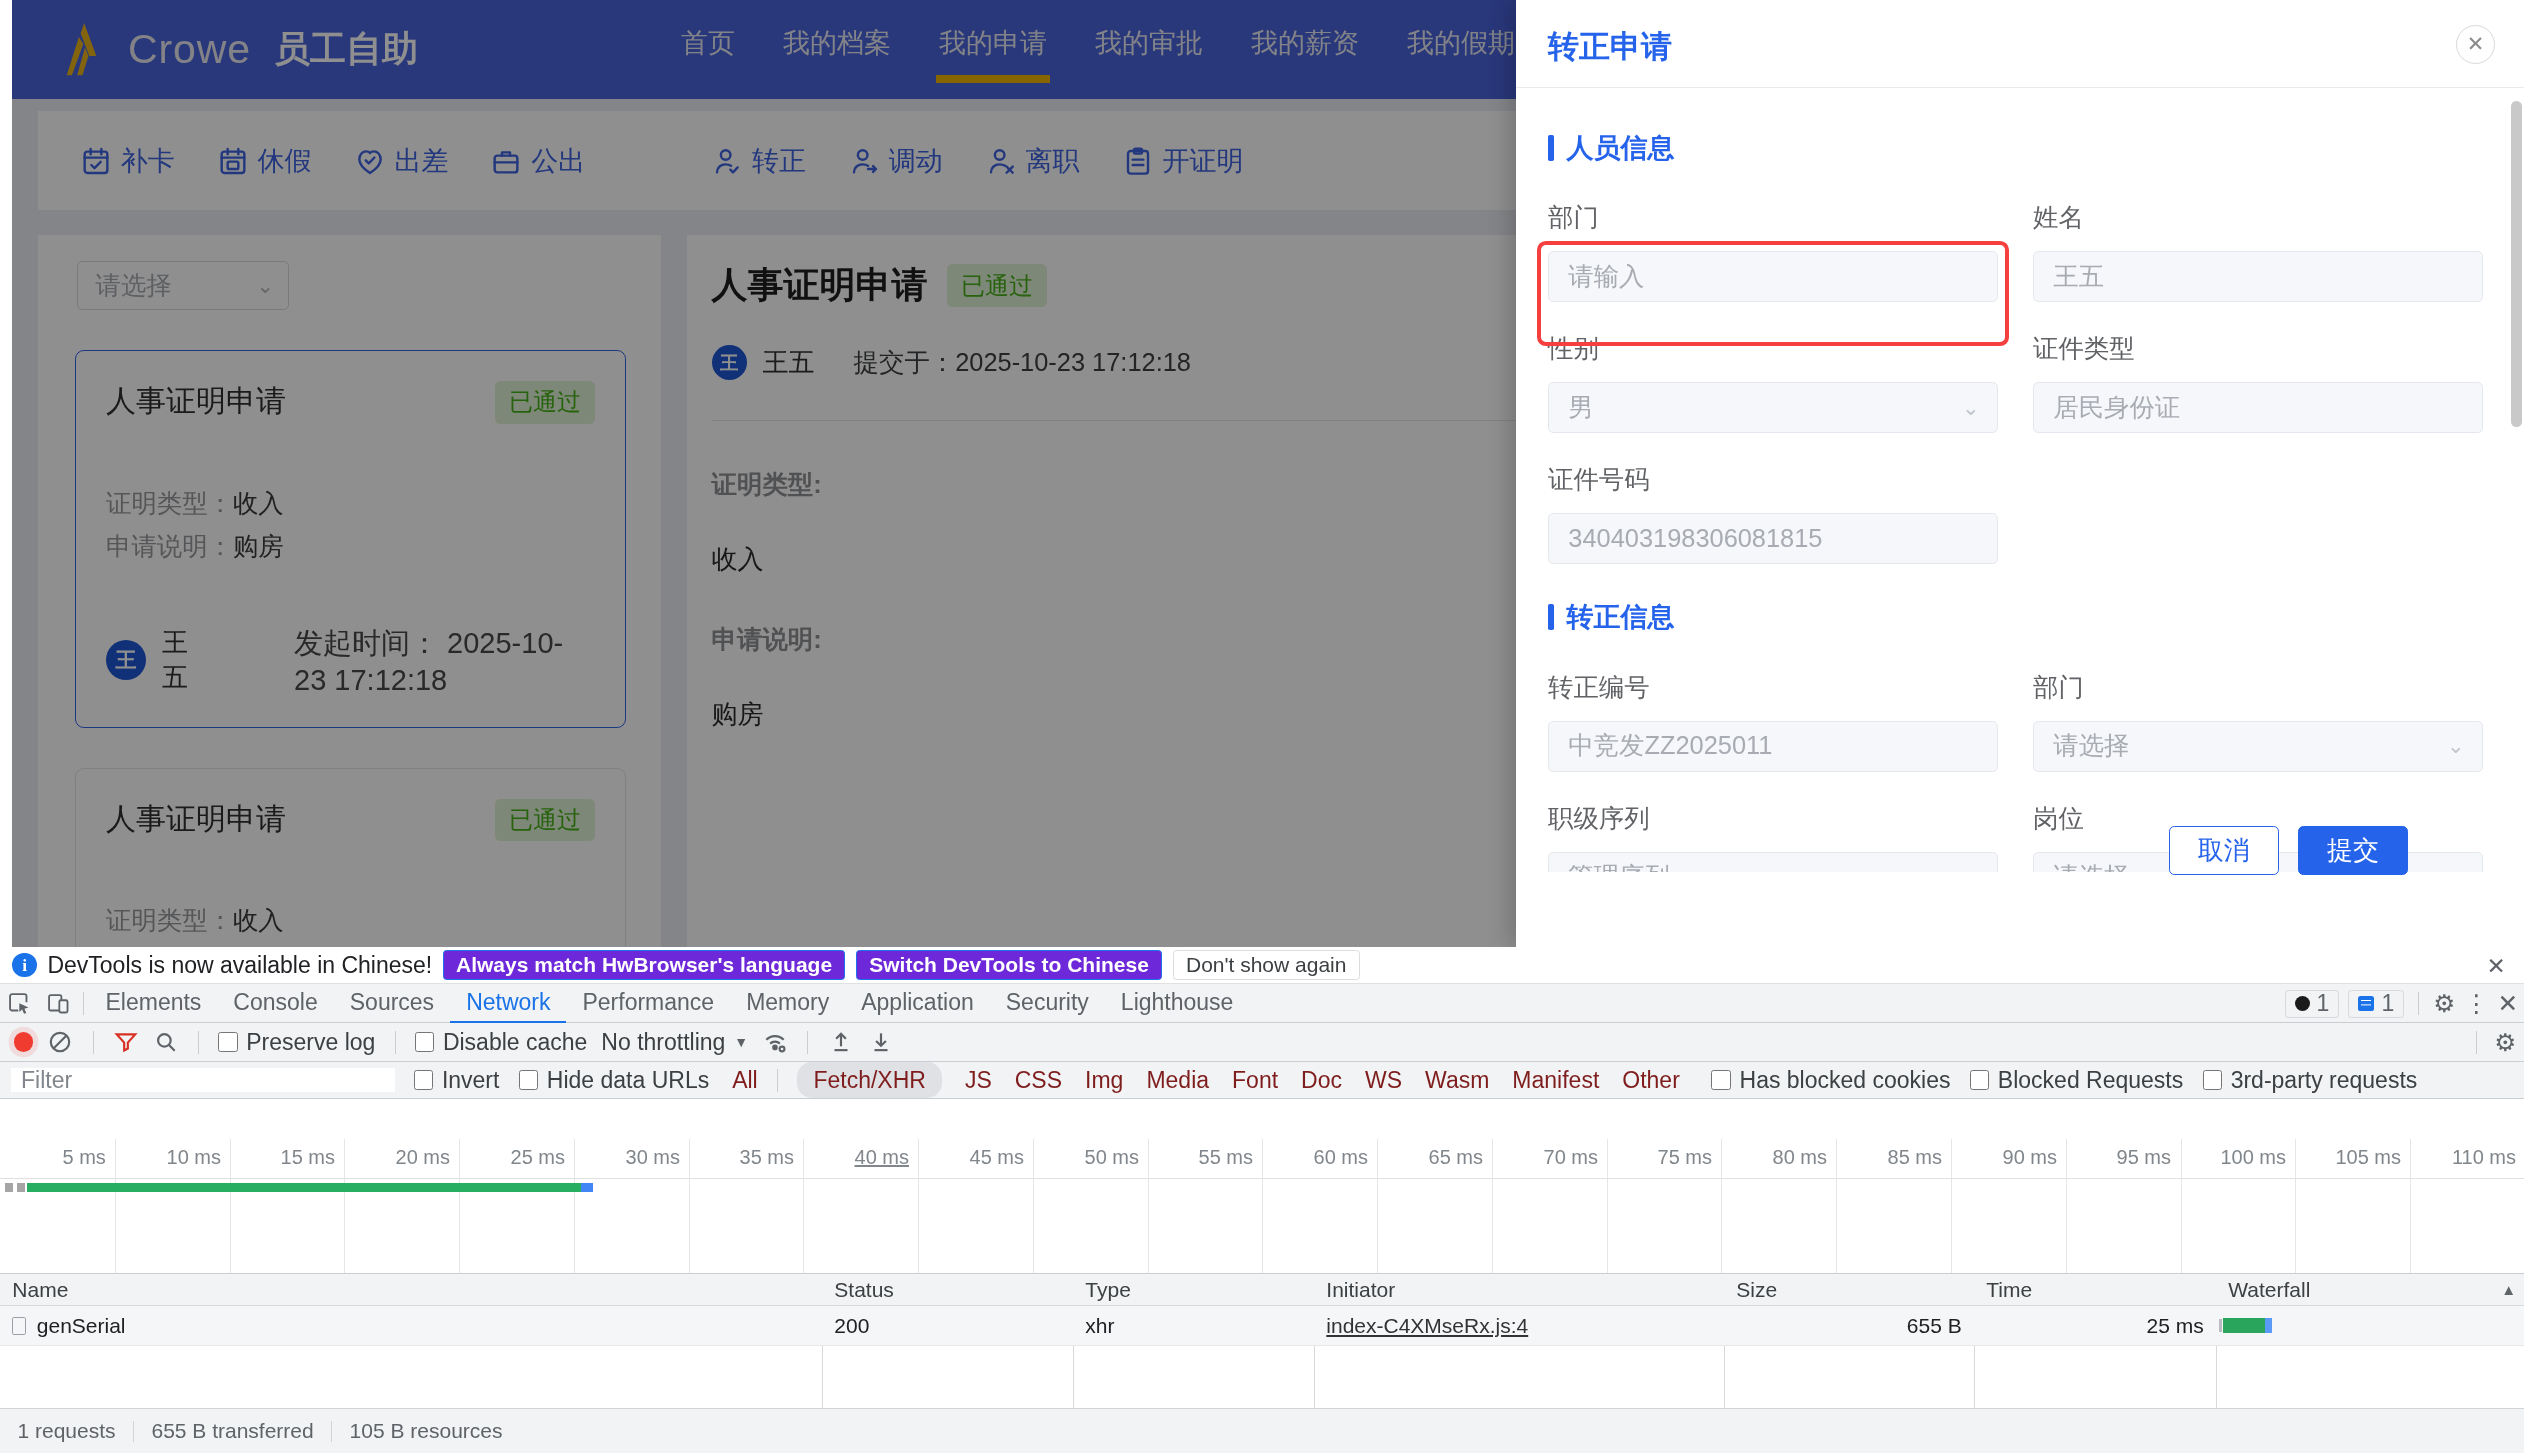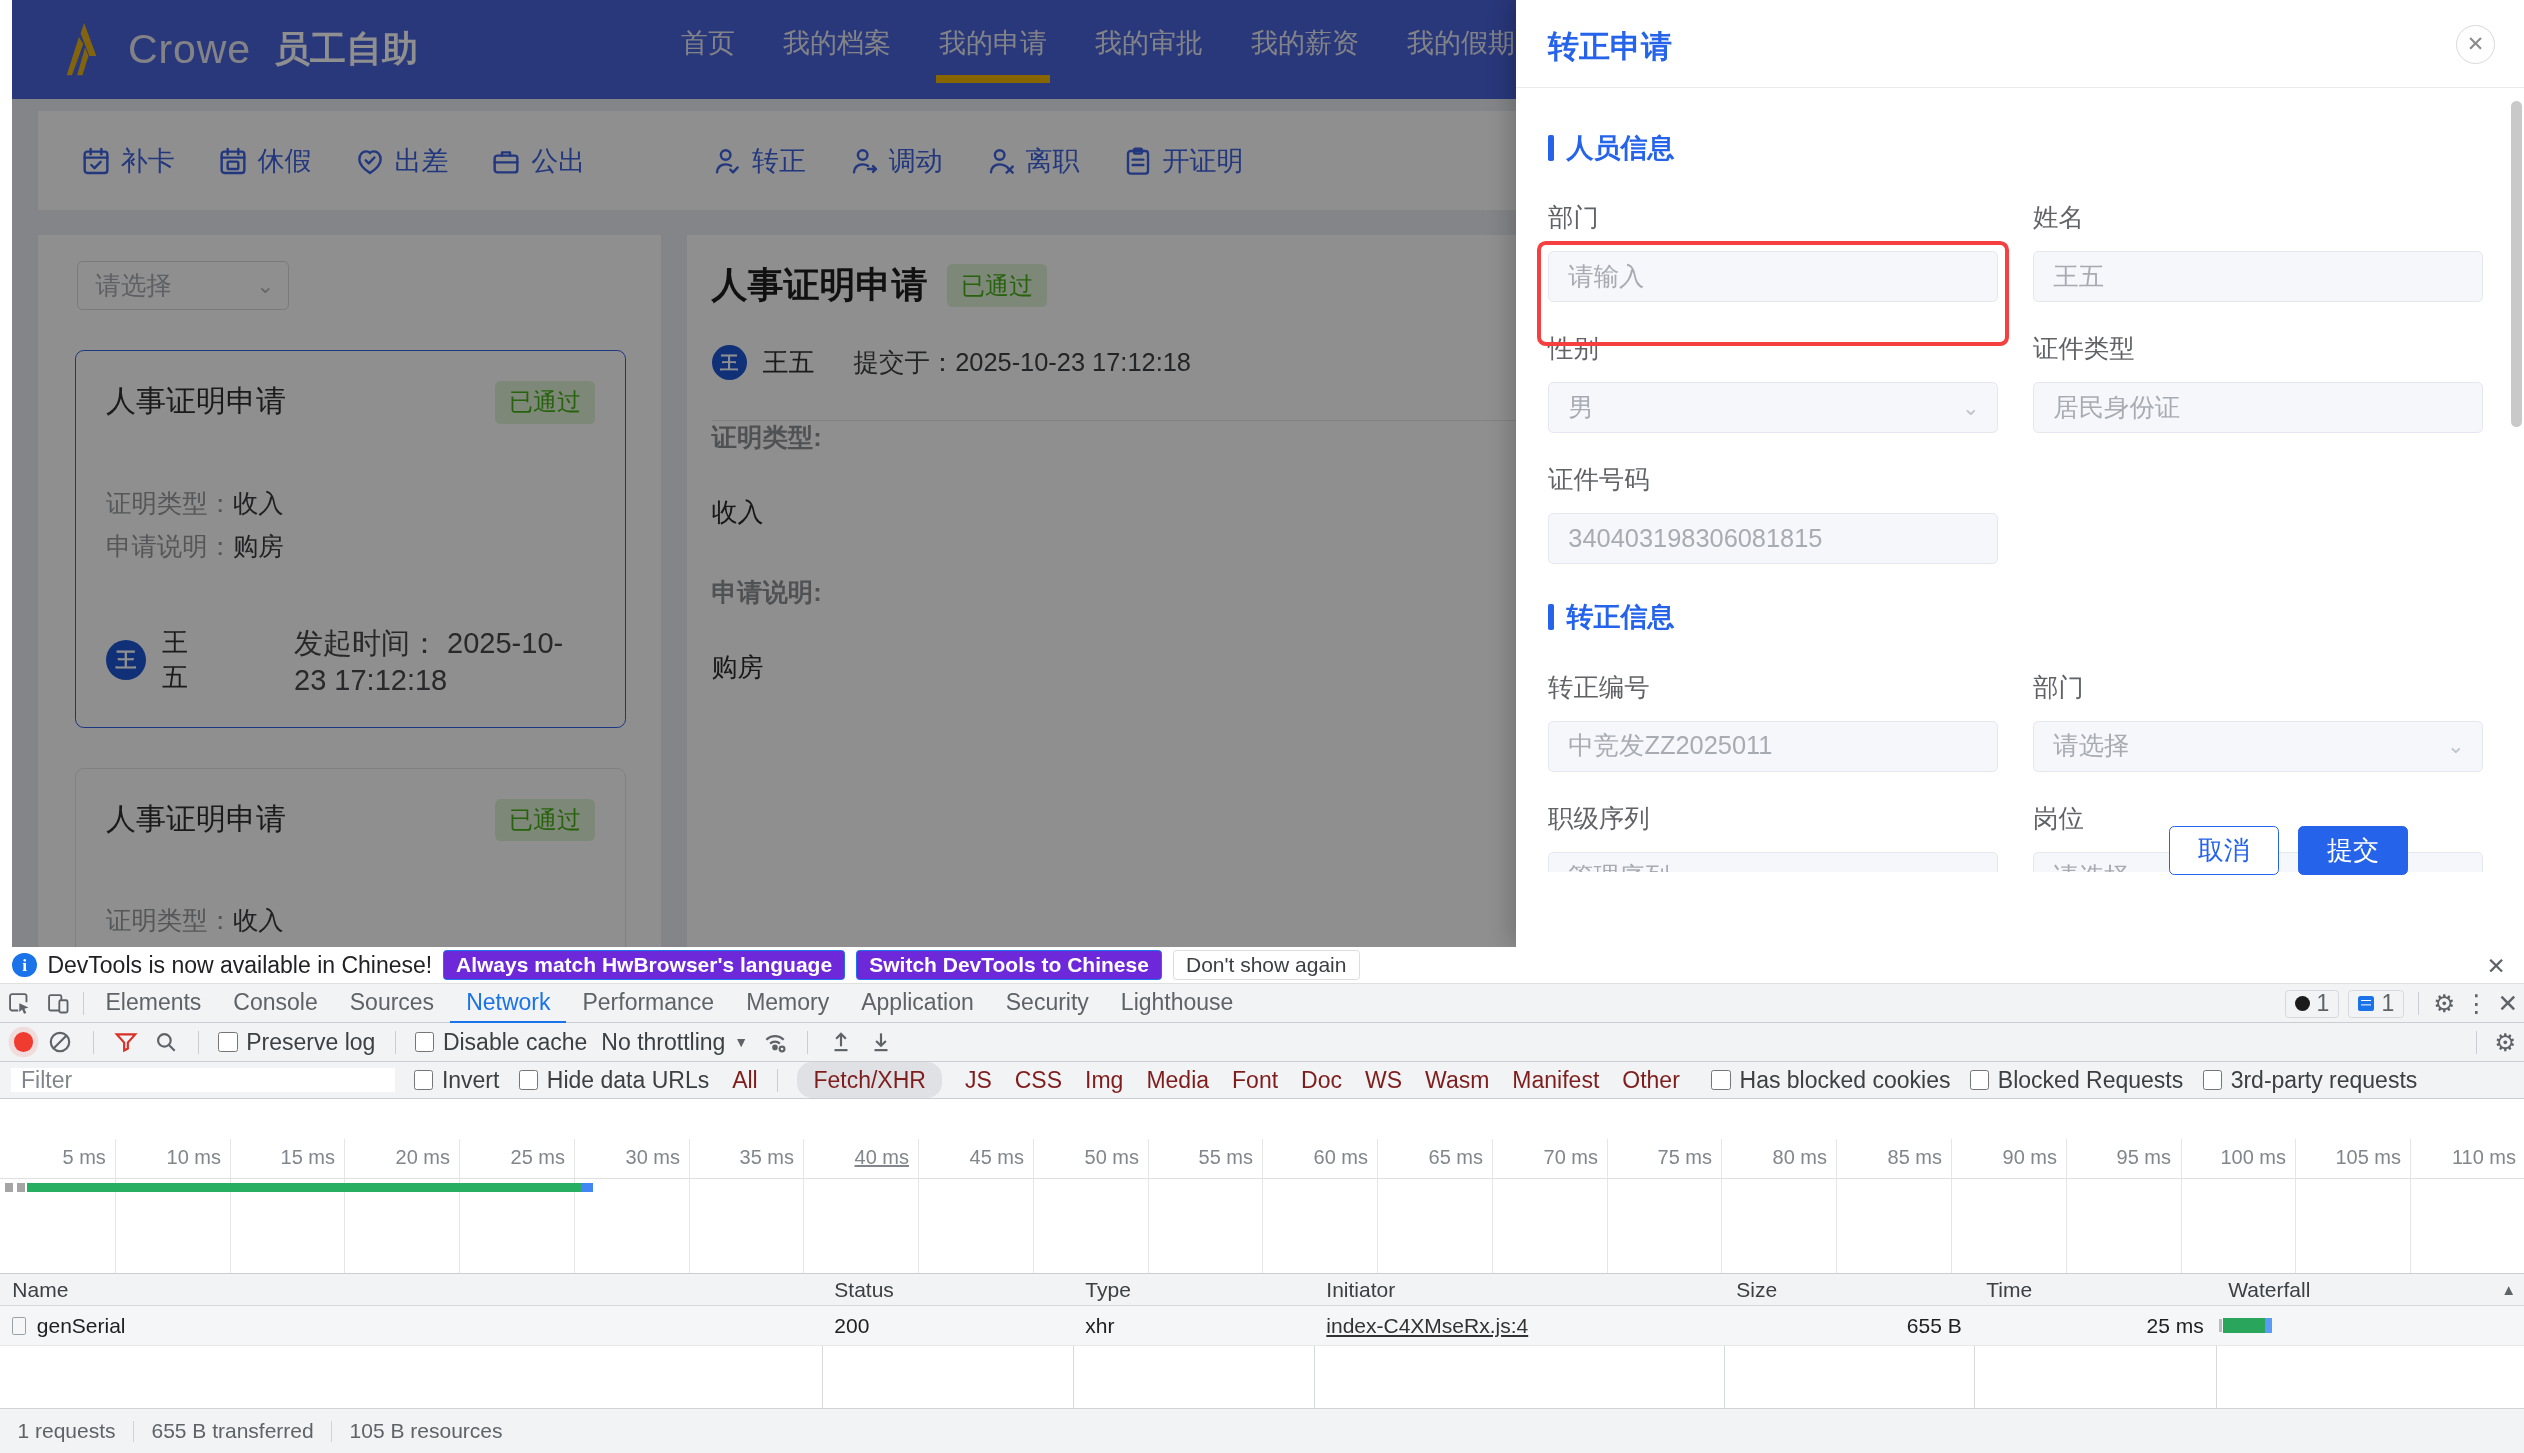--- a/index.html
+++ b/index.html
@@ -43,21 +43,21 @@
 
   #detail { position:absolute; left:675px; top:235px; width:841px; height:712px; background:#fff; padding:26px 0 0 24.6px; overflow:hidden; }
   .dt-head { display:flex; align-items:center; }
   .dt-title { font-size:36px; font-weight:bold; color:#1f1f1f; }
   .dt-head .badge-pass { margin-left:19.3px; }
   .dt-meta { display:flex; align-items:center; margin-top:35px; }
   .dt-meta .avatar { width:35px; height:35px; font-size:18.4px; }
   .dt-user { font-size:26px; margin-left:16px; }
   .dt-sub { font-size:25.4px; color:#3f4043; margin-left:39px; }
   .dt-divider { height:0.9px; background:#e8e8e8; margin:40px 0 0 0; width:816px; }
-  .dt-fields { }
+  .dt-fields { margin-top:47px; }
   .dt-lab { font-size:25.4px; font-weight:bold; color:#8f9094; margin-bottom:40px; }
   .dt-val { font-size:26px; color:#2c2c2e; margin-bottom:46px; }
 
   
   #drawer { position:absolute; left:1516px; top:0; width:1009px; height:947px; background:#fff; z-index:60; box-shadow:-7px 0 21px rgba(0,0,0,0.18); }
   .dw-head { position:relative; height:88px; border-bottom:0.9px solid #ebebeb; }
   .dw-title { position:absolute; left:32px; top:26px; font-size:31px; font-weight:bold; color:#2563eb; }
   .dw-close { position:absolute; right:30px; top:24.6px; width:39px; height:39px; border:0.9px solid #d9d9d9; border-radius:50%; color:#8a8a8a; font-size:21px; display:flex; align-items:center; justify-content:center; cursor:pointer; background:#fff; }
   .dw-body { position:absolute; left:0; top:88px; width:1009px; height:785px; overflow:hidden; padding:42px 42px 0 32px; }
   .dw-section-title { display:flex; align-items:center; gap:12.3px; font-size:27px; font-weight:bold; color:#2563eb; margin:0 0 5.3px 0; }

